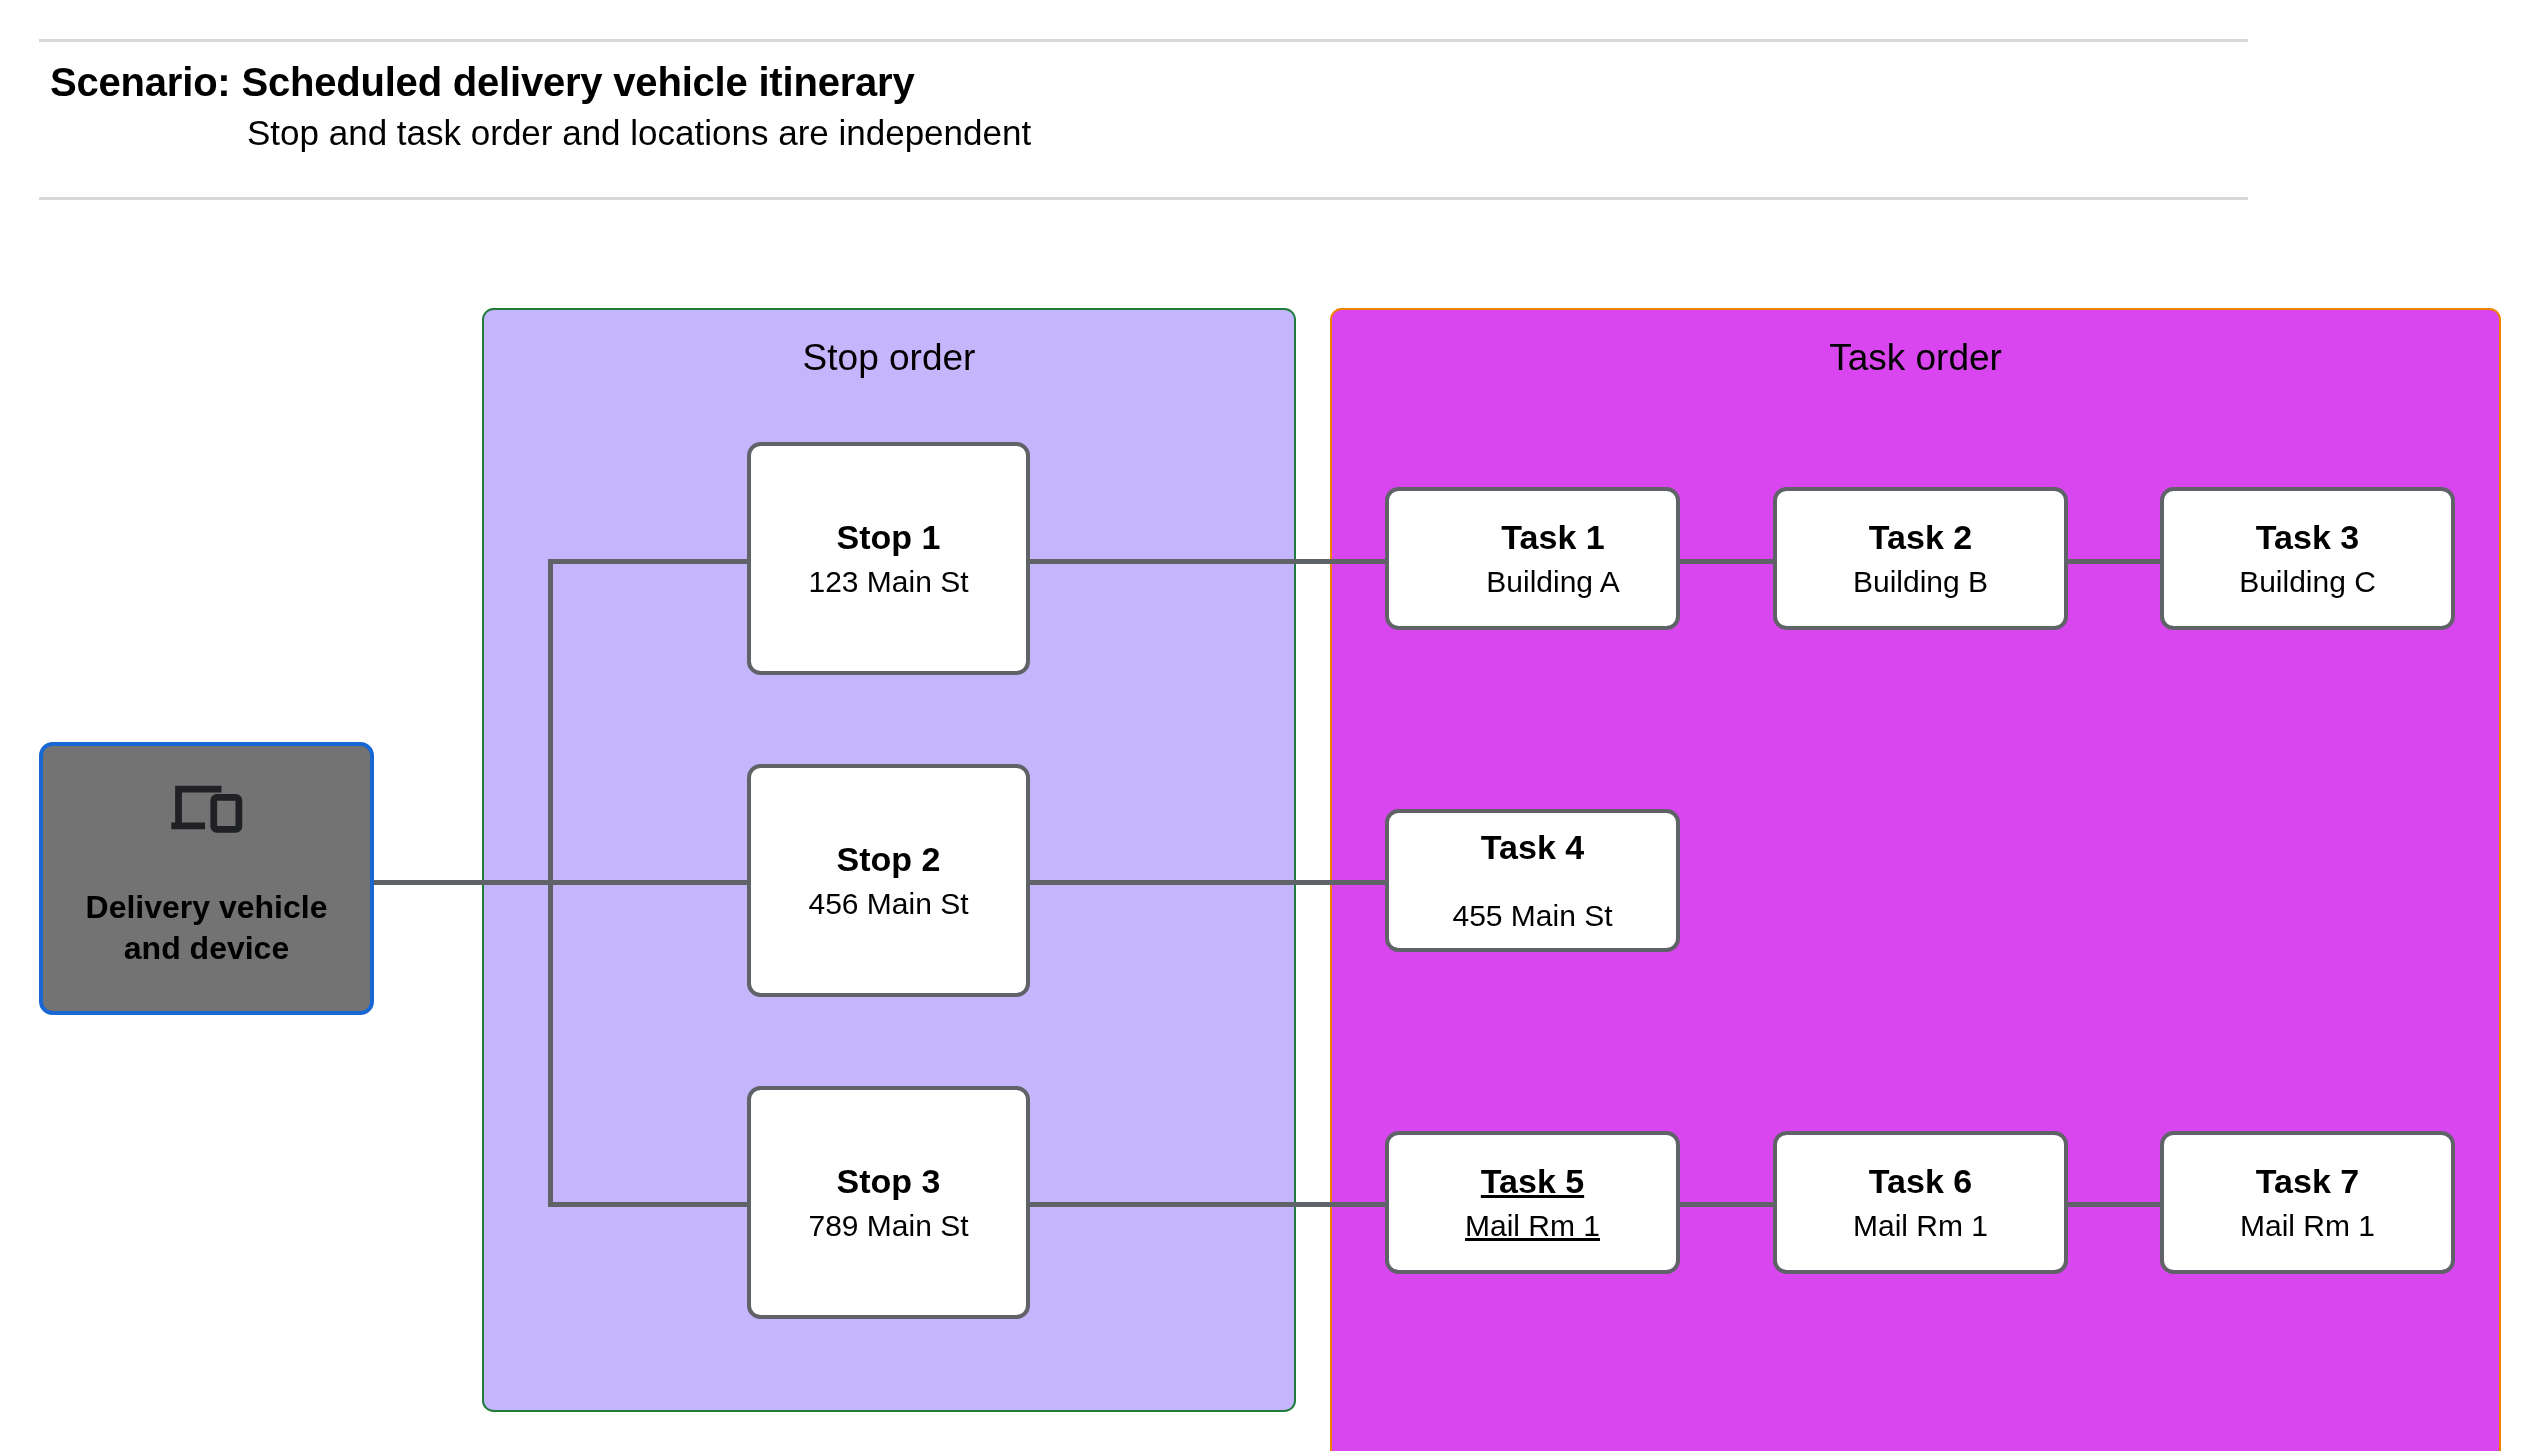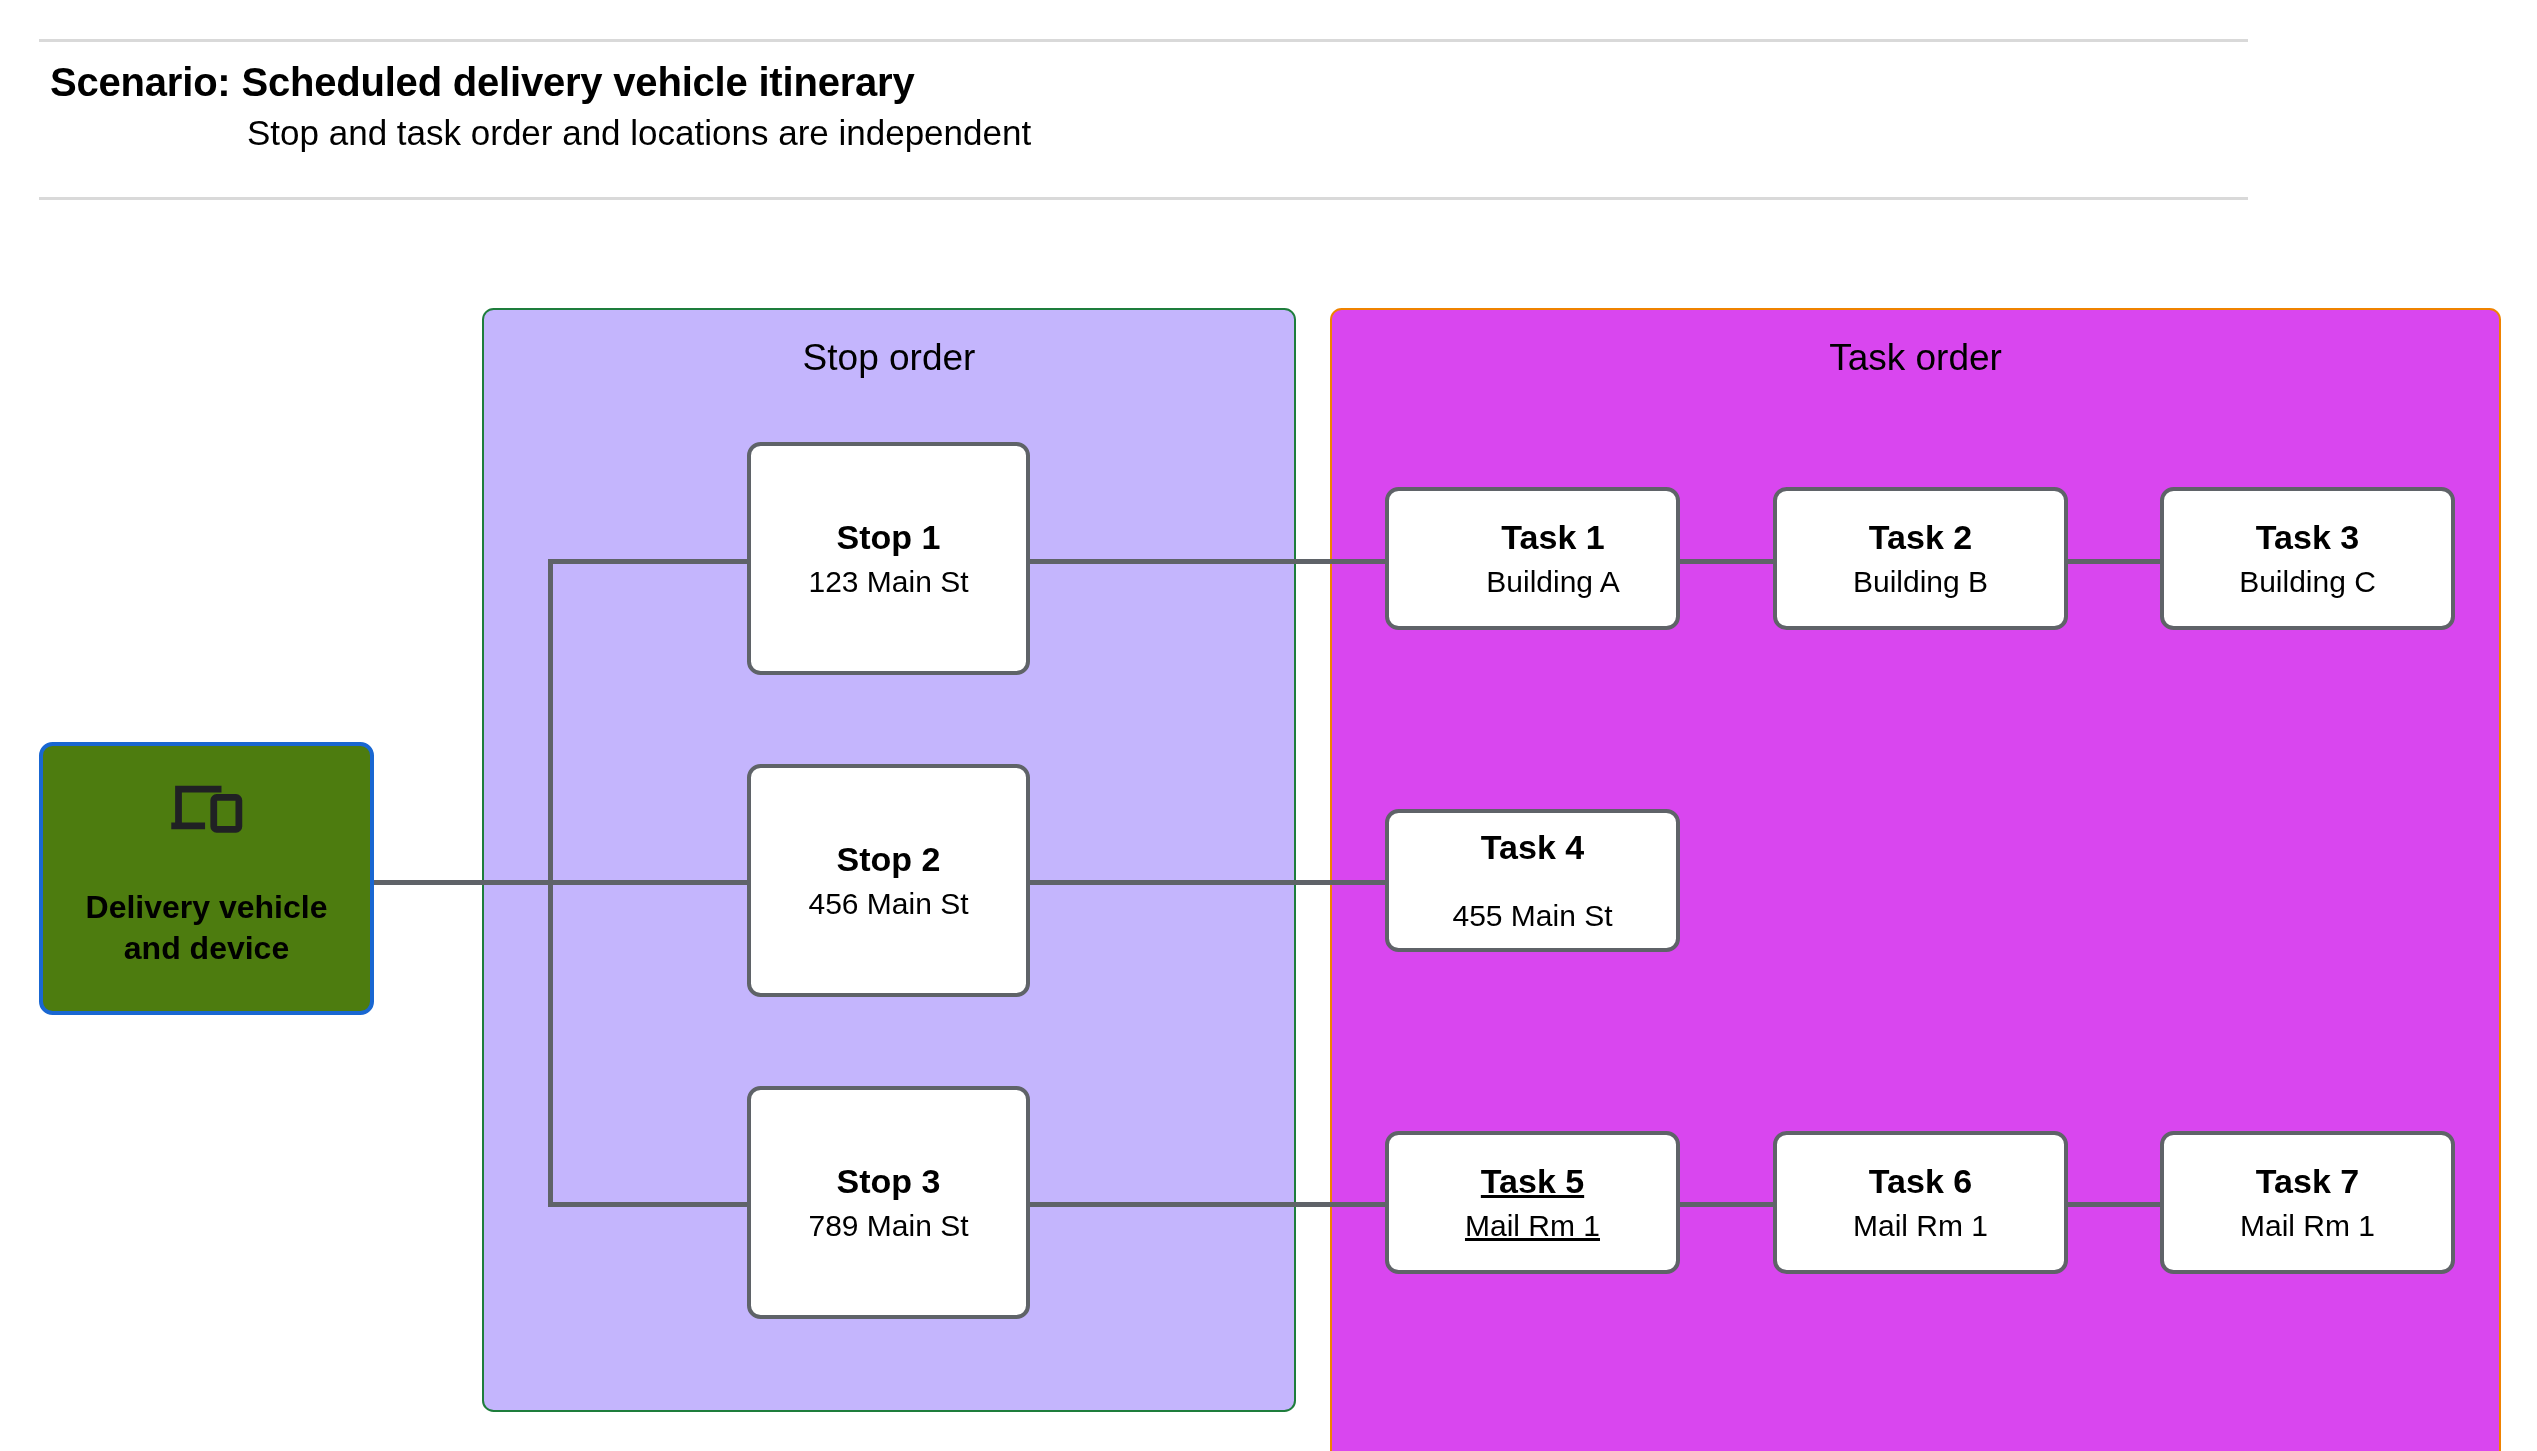--- a/index.html
+++ b/index.html
@@ -117,21 +117,21 @@
   .task-node { width: 295px; height: 143px; }
 
   
   #vehicle-box {
     position: absolute;
     left: 39px;
     top: 742px;
     width: 335px;
     height: 273px;
     box-sizing: border-box;
-    background: #4d7c0f;
+    background: #737373;
     border: 4.8px solid #1967d2;
     border-radius: 13.6px;
     display: flex;
     flex-direction: column;
     align-items: center;
     justify-content: center;
   }
   #vehicle-icon {
     margin-top: -5.8px;
     margin-bottom: 45px;

